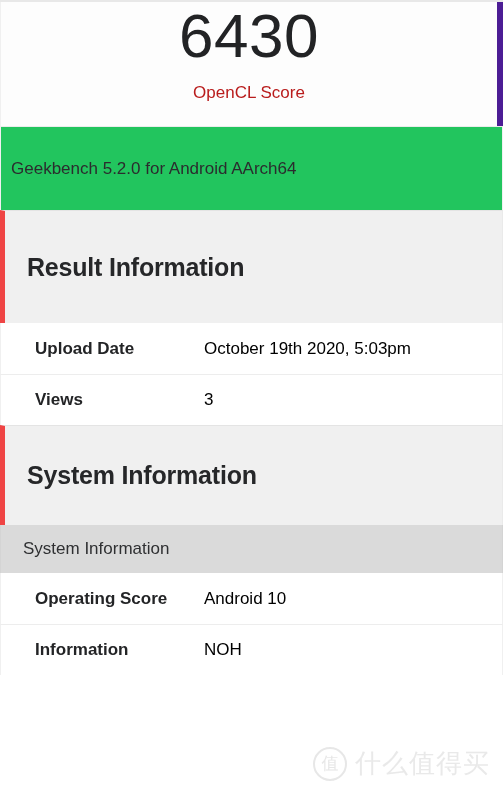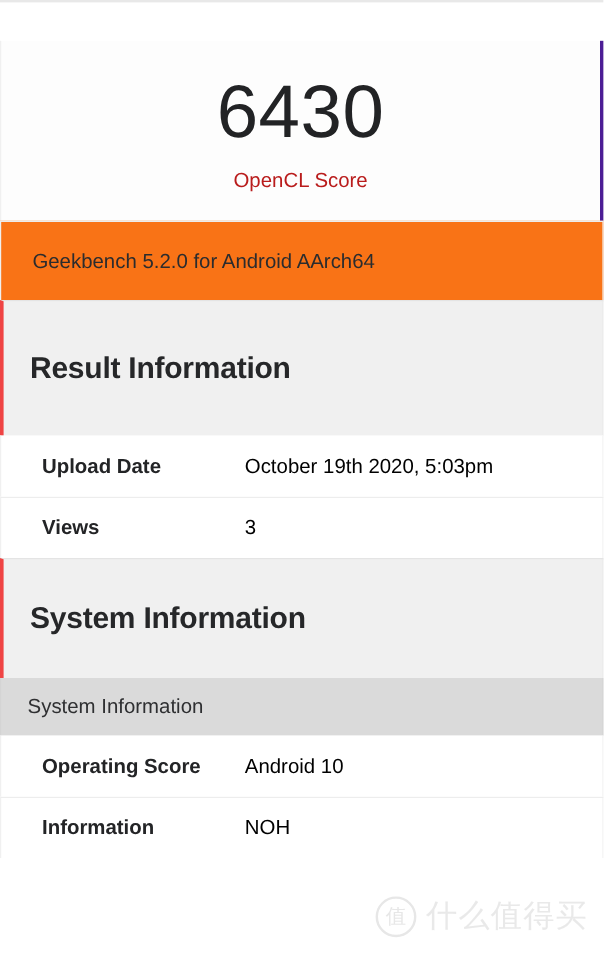--- a/index.html
+++ b/index.html
@@ -19,26 +19,24 @@
     width: 503px;
     height: 795px;
     background: #ffffff;
     box-sizing: border-box;
     border-top: 2px solid #e8e8e8;
   }
 
   
   .hero {
     background: #fdfdfd;
-    padding-top: 26px;
     padding-bottom: 22px;
     text-align: center;
     border-left: 1px solid #f0f0f0;
-    border-right: 3px solid #4c1d95;
-    margin-top: 32px;
+    border-right: 6px solid #4c1d95;
   }
   .score-value {
     font-size: 62px;
     line-height: 68px;
     font-weight: 300;
     color: #222325;
     letter-spacing: 0.5px;
   }
   .score-label {
     margin-top: 12px;
@@ -46,38 +44,38 @@
     line-height: 22px;
     font-weight: 400;
     color: #b91c1c;
   }
 
   
   .version-strip {
     border-top: 1px solid #ececec;
     border-left: 1px solid #f0f0f0;
     border-right: 1px solid #f0f0f0;
-    background: #f97316;
-    height: 66px;
-    display: flex;
-    align-items: center;
-    padding-left: 26px;
+    background: #22c55e;
+    height: 84px;
+    display: flex;
+    align-items: center;
+    padding-left: 10px;
     box-sizing: border-box;
   }
   .version-text {
     font-size: 17px;
     color: #2b2c2e;
     font-weight: 400;
   }
 
   
   .section-heading {
     background: #f0f0f0;
     border-top: 1px solid #e4e4e4;
-    border-left: 3px solid #ef4444;
+    border-left: 5px solid #ef4444;
     border-right: 1px solid #eaeaea;
     height: 113px;
     display: flex;
     align-items: center;
     padding-left: 22px;
     box-sizing: border-box;
   }
   .section-heading.tight {
     height: 100px;
   }

